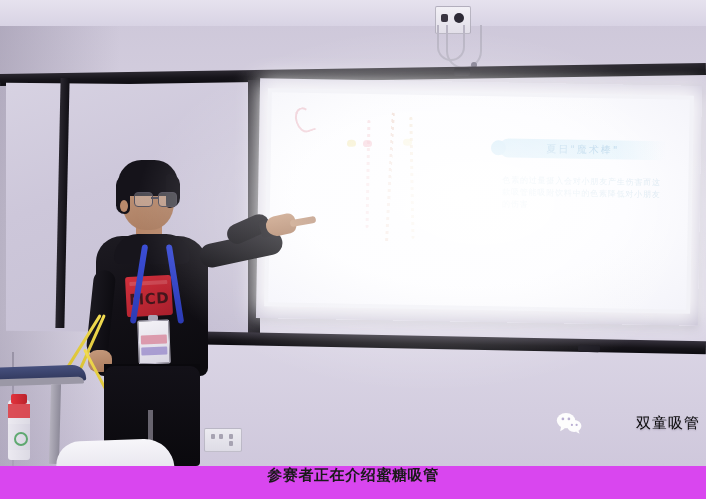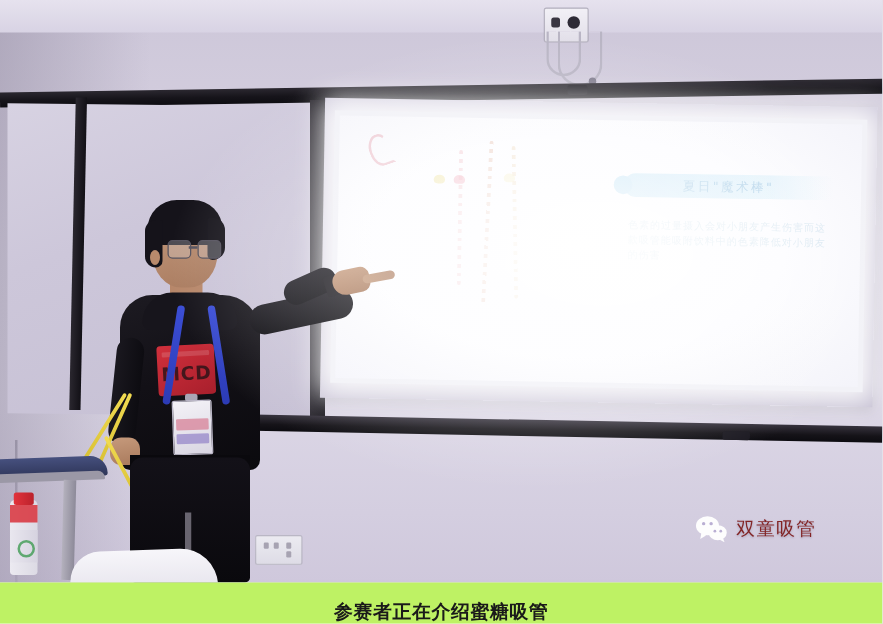--- a/index.html
+++ b/index.html
@@ -354,29 +354,30 @@
   .socket-hole.s4{left:229px;top:441px;}
 
   
   .watermark{
     position:absolute;left:556px;top:412px;
     display:flex;align-items:center;gap:7px;
     opacity:.96;
   }
   .wechat-icon{width:26px;height:22px;position:relative;}
   .wm-text{
-    font-size:15px;color:#7f1d1d;letter-spacing:1px;
+    font-size:15px;color:#000000;letter-spacing:1px;
     font-family:"DejaVu Sans", sans-serif;
     text-shadow:0 1px 2px rgba(80,70,100,.35);
+    margin-left:47px;
   }
 
   
   .caption-area{
     position:absolute;left:0;top:466px;width:706px;height:33px;
-    background:#bef264;display:flex;align-items:flex-end;justify-content:center;
+    background:#d946ef;display:flex;align-items:flex-start;justify-content:center;
   }
   .caption{
     font-family:"DejaVu Sans", sans-serif;
     font-size:15px;font-weight:bold;color:#1a1a1a;letter-spacing:.6px;
   }
 </style>
 </head>
 <body>
 
 <div class="page">

